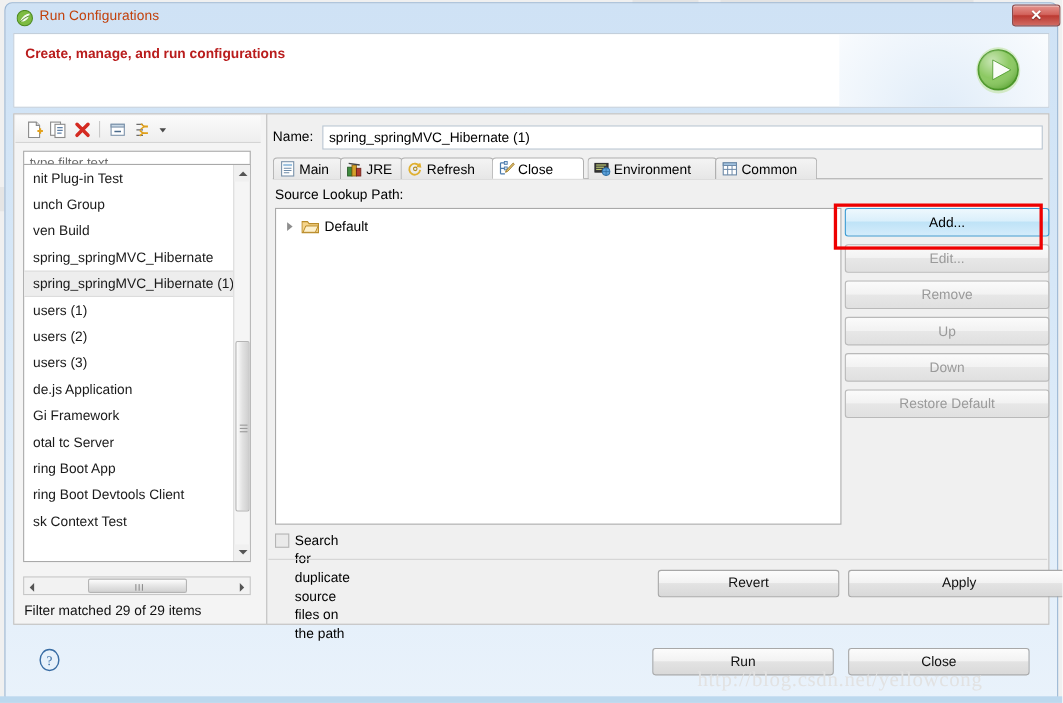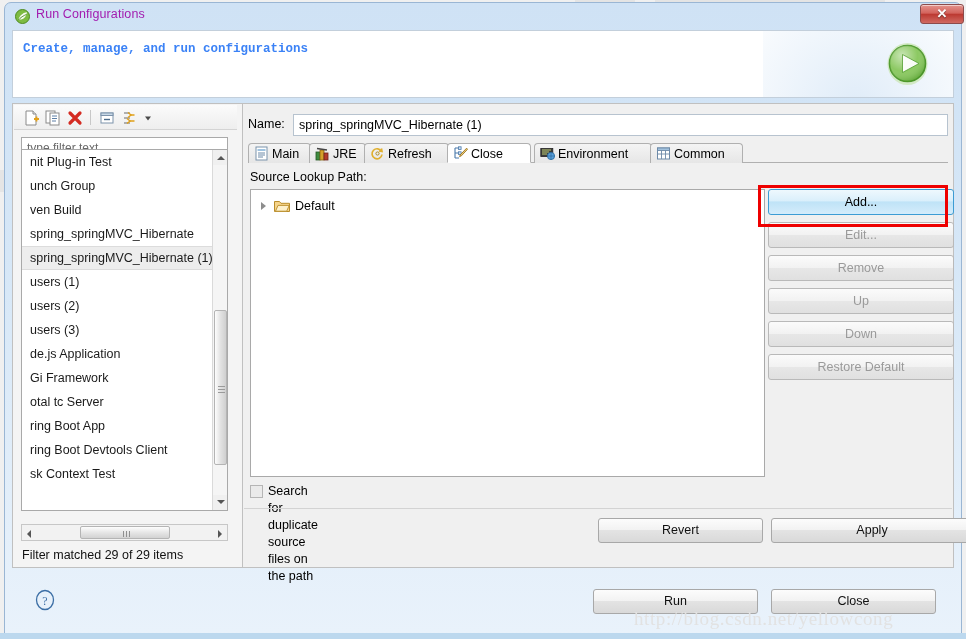--- a/index.html
+++ b/index.html
@@ -35,21 +35,21 @@
   }
   .title-icon {
     position: absolute;
     left: 10px; top: 6px;
     width: 15px; height: 15px;
   }
   .title-text {
     position: absolute;
     left: 31px; top: 4px;
     font-size: 12.5px;
-    color: #a21caf;
+    color: #c2410c;
     white-space: nowrap;
     letter-spacing: 0.1px;
     text-align: right;
   }
   .close-btn {
     position: absolute;
     left: 915px; top: 1px;
     width: 44px; height: 20px;
     border: 1px solid #8c4b4b;
     border-radius: 3px;
@@ -76,22 +76,21 @@
     background: #ffffff;
     border: 1px solid #c3cfdb;
     box-sizing: border-box;
     overflow: hidden;
   }
   .header-title {
     position: absolute;
     left: 10px; top: 11px;
     font-size: 12.5px;
     font-weight: bold;
-    color: #3b82f6;
-    font-family: Liberation Mono, monospace;
+    color: #b91c1c;
   }
   .header-glow {
     position: absolute;
     right: -40px; top: -60px;
     width: 230px; height: 190px;
     background: radial-gradient(ellipse at 40% 70%, rgba(222,235,248,0.95) 0%, rgba(240,246,252,0.6) 55%, rgba(255,255,255,0) 72%);
   }
   .run-badge {
     position: absolute;
     left: 880px; top: 36px;

